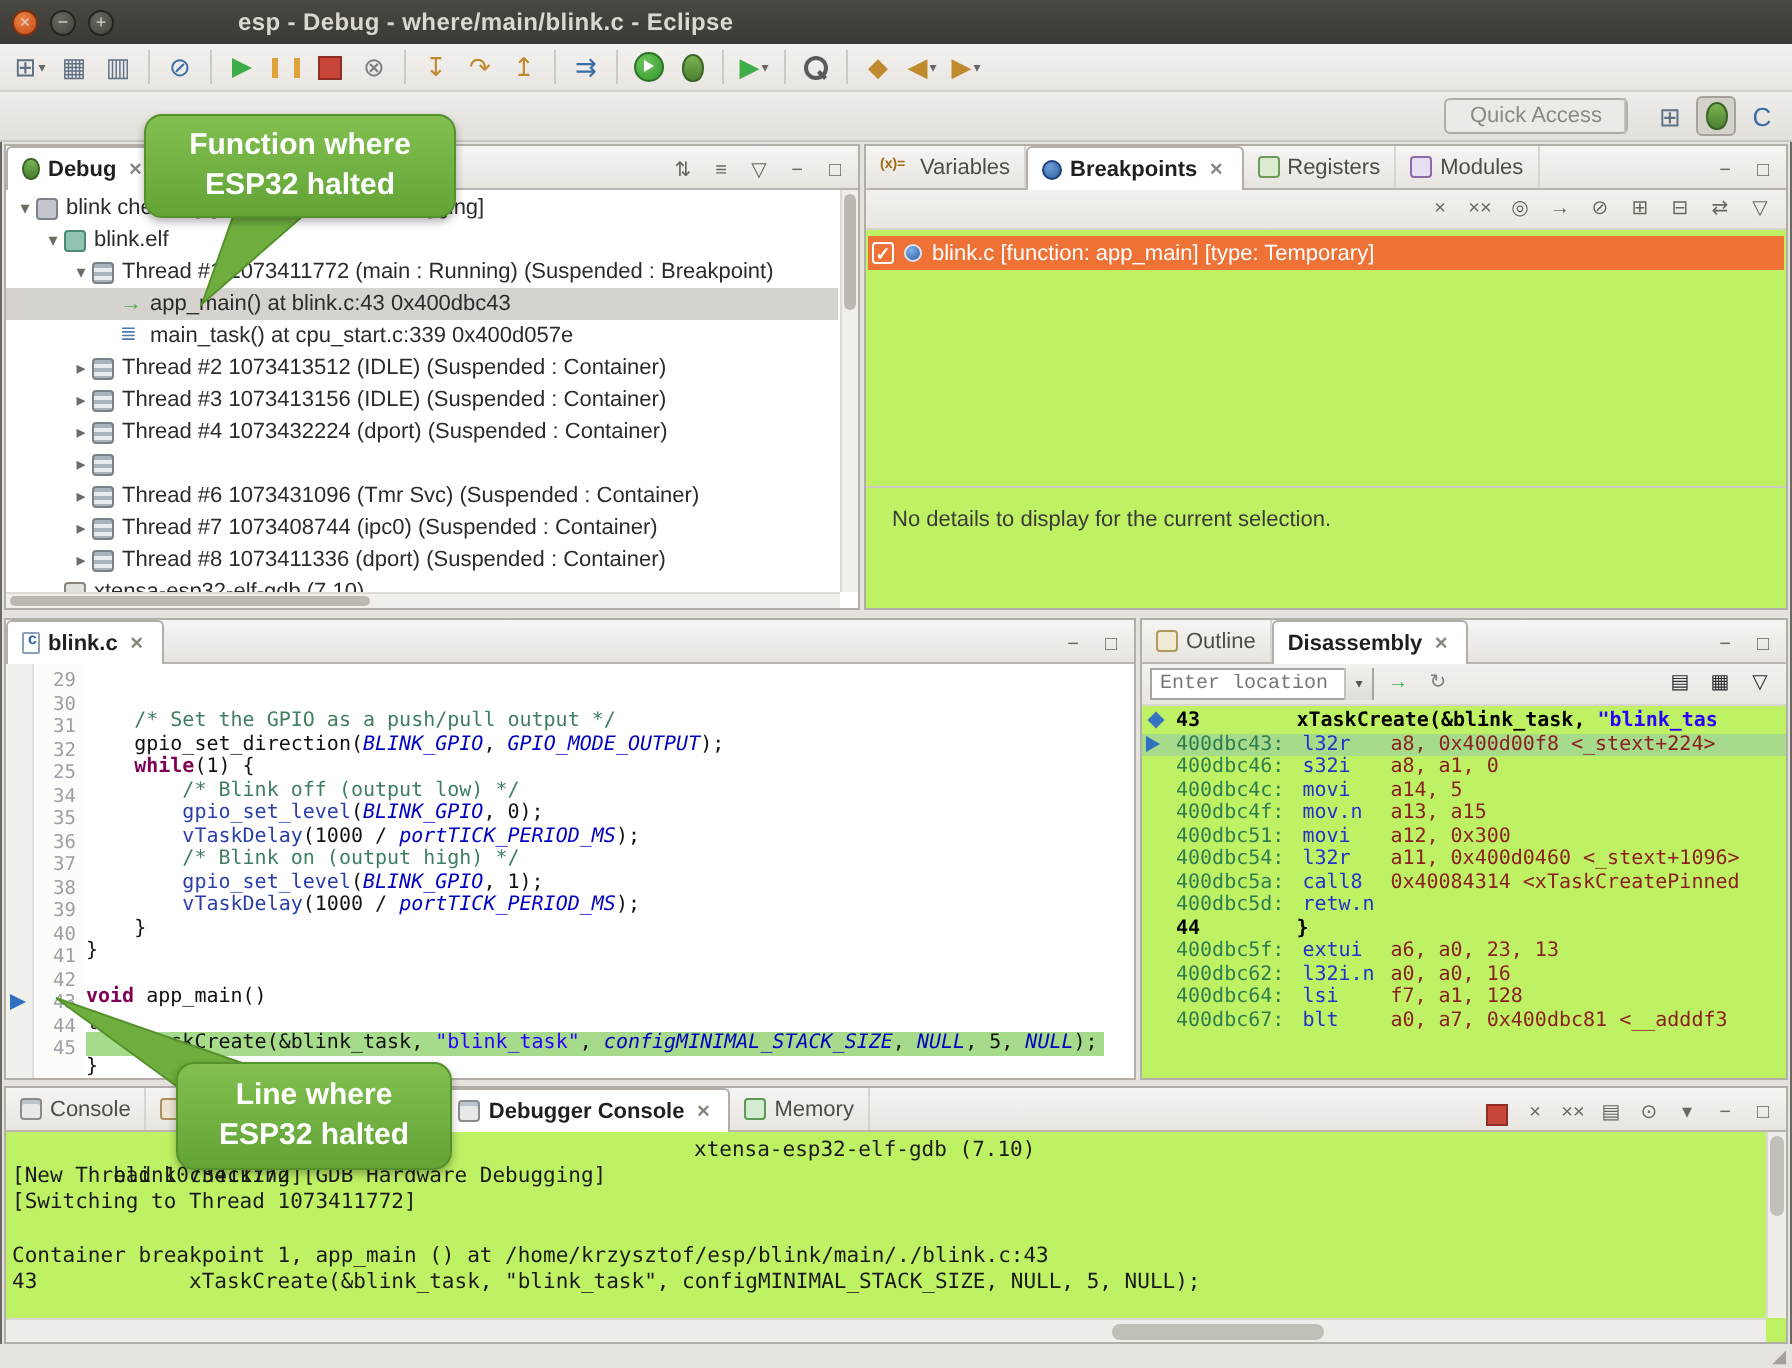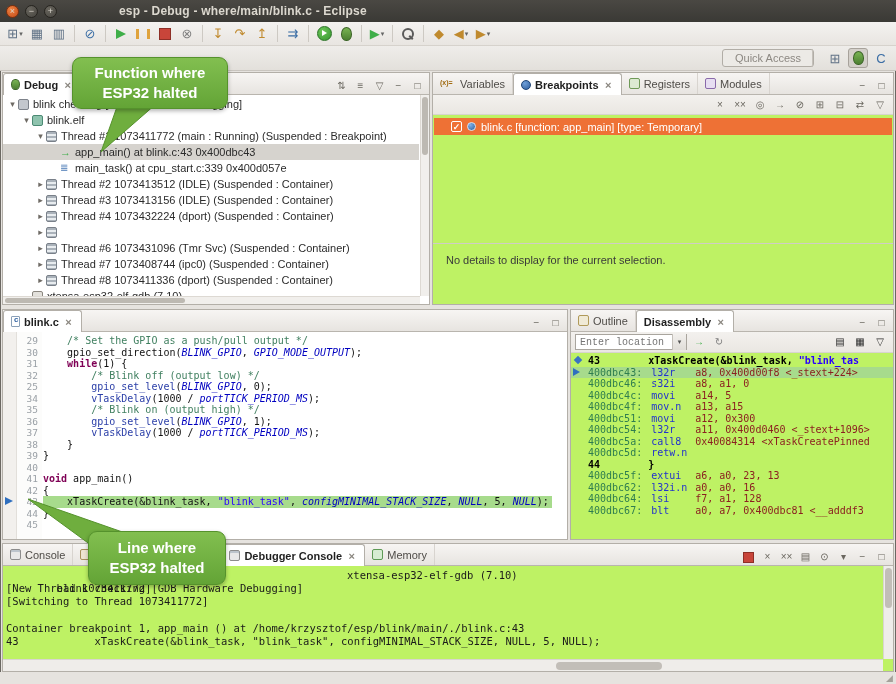--- a/index.html
+++ b/index.html
@@ -98,36 +98,36 @@
   .hscroll { position:absolute; left:0; right:9px; bottom:0; height:8px; background:#f1efec; border-top:1px solid #ddd9d3; }
   .hthumb { position:absolute; top:1px; bottom:1px; border-radius:4px; background:#bdb9b2; }
 
   
   .bp-toolbar { position:absolute; left:0; top:22px; right:0; height:20px;
                 background:linear-gradient(#f3f1ee,#eae7e2); border-bottom:1px solid #d8d4cf;
                 display:flex; justify-content:flex-end; align-items:center; gap:2px; padding-right:4px; }
   .bp-toolbar .tbtn { width:18px; height:16px; }
   .bp-toolbar .glyph { font-size:10px; color:#6a675f; }
   .bprow { position:absolute; left:1px; right:1px; top:45px; height:17px; background:#ee7135; color:#fff;
-           display:flex; align-items:center; gap:5px; padding:0 17px; }
+           display:flex; align-items:center; gap:5px; padding:0 2px; }
   .bpcheck { width:11px; height:11px; border:1px solid #fff; border-radius:2px; flex:none;
              display:flex; align-items:center; justify-content:center; }
   .bpcheck::before { content:"✓"; font-size:9px; font-weight:bold; color:#fff; }
   .bpdot { width:9px; height:9px; border-radius:50%; flex:none;
            background:radial-gradient(circle at 35% 30%, #7fb0e8, #2e5e9e); border:1px solid #d8e4f4; }
   .bp-divider { position:absolute; left:0; right:0; top:170px; height:1px; background:#cfccc6; }
   .nodetails { position:absolute; left:13px; top:181px; color:#3a3a3a; }
   .ed-ruler { position:absolute; left:0; top:0; width:14px; bottom:0; background:#f2f0ed; border-right:1px solid #e2dfda; }
   .ed-nums { position:absolute; left:14px; top:0; width:25px; bottom:0; padding-top:3px; background:#fcfcfb; }
   .lnum { height:11.5px; line-height:11.5px; font-size:9.5px; color:#9aa0a6; text-align:right; padding-right:4px;
           font-family:"DejaVu Sans Mono","Liberation Mono",monospace; }
   .ed-code { position:absolute; left:40px; top:0; right:0; bottom:0; padding-top:3px; overflow:hidden; }
   .cline { height:11.5px; line-height:11.5px; font-size:10px; white-space:pre;
            font-family:"DejaVu Sans Mono","Liberation Mono",monospace; color:#111; }
-  .ctext { display:inline-block; white-space:pre; }
+  .ctext { display:inline-block; white-space:pre;margin-top:20px; }
   .ctext.cur { background:#a7db8c; padding-right:3px; }
   .seg.cmt{color:#3f7f5f} .seg.kw{color:#7f0055;font-weight:bold} .seg.str{color:#2a00ff}
   .seg.mac{color:#0000c0;font-style:italic} .seg.fnb{color:#2b3fa8}
   .ip-arrow { position:absolute; left:2px; top:165px; width:0; height:0;
               border-left:8px solid #2f6fbf; border-top:4.5px solid transparent; border-bottom:4.5px solid transparent; }
 
   
   .dis-toolbar { position:absolute; left:0; top:22px; right:0; height:21px;
                  background:linear-gradient(#f3f1ee,#eae7e2); border-bottom:1px solid #d8d4cf;
                  display:flex; align-items:center; gap:3px; padding:0 4px; }

